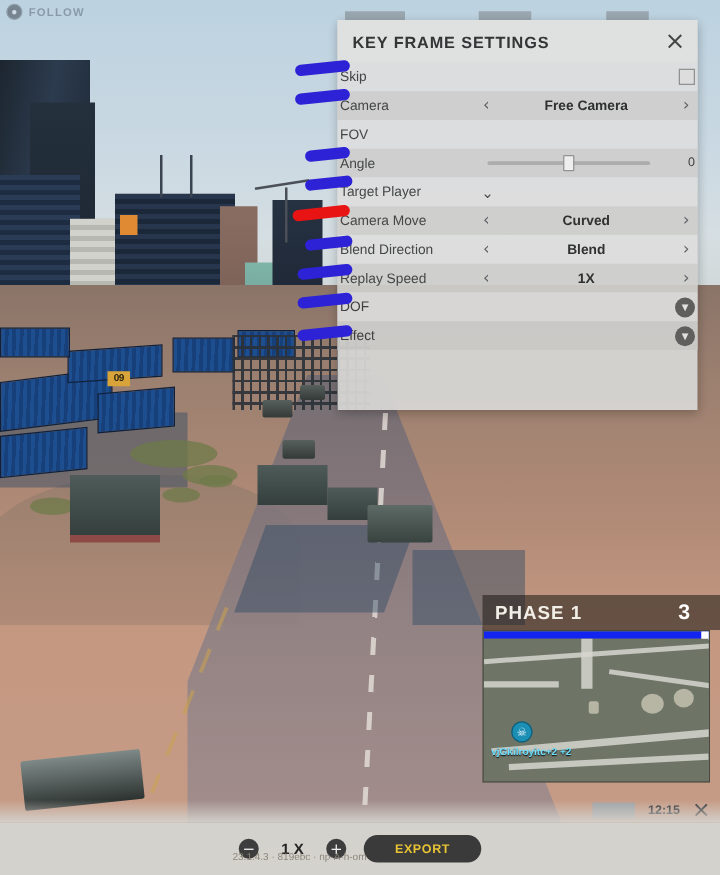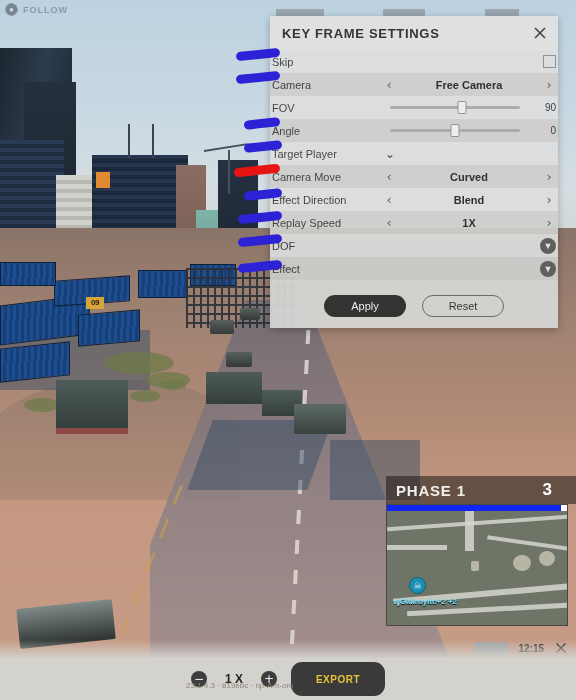--- a/index.html
+++ b/index.html
@@ -317,21 +317,21 @@
   .zoom-val {
     font-size: 12px; color: #242424; min-width: 26px; text-align: center;
     font-weight: bold;
   }
   .btn-save {
     width: 94px; height: 22px; border-radius: 11px; background: #3a3a3a;
     color: #efefef; font-size: 10px; letter-spacing: .5px;
     display: flex; align-items: center; justify-content: center; cursor: pointer;
   }
   .btn-export {
-    width: 94px; height: 34px; border-radius: 11px; background: #3a3a3a;
+    width: 94px; height: 22px; border-radius: 11px; background: #3a3a3a;
     color: #e8c335; font-size: 10px; letter-spacing: .5px; font-weight: bold;
     display: flex; align-items: center; justify-content: center;
     cursor: pointer; position: relative;
   }
   .watermark {
     position: absolute; left: 186px; bottom: 10px; width: 300px;
     font-size: 8px; color: #8a8377; white-space: nowrap;
     pointer-events: none; opacity: .95;
   }
   .bottom-fade {
@@ -437,26 +437,20 @@
         <div class="row-label">Camera</div>
         <div class="row-ctrl">
           <div class="arrow">‹</div>
           <div class="row-value">Free Camera</div>
           <div class="arrow">›</div>
         </div>
       </div>
 
       <div class="row lite">
         <div class="row-label">FOV</div>
-        <div class="slider-wrap">
-          <div class="slider-track">
-            <div class="slider-knob" style="left:55%;"></div>
-          </div>
-          <div class="slider-num">90</div>
-        </div>
       </div>
 
       <div class="row alt">
         <div class="row-label">Angle</div>
         <div class="slider-wrap">
           <div class="slider-track">
             <div class="slider-knob" style="left:50%;"></div>
           </div>
           <div class="slider-num">0</div>
         </div>
@@ -472,21 +466,21 @@
       <div class="row alt">
         <div class="row-label">Camera Move</div>
         <div class="row-ctrl">
           <div class="arrow">‹</div>
           <div class="row-value">Curved</div>
           <div class="arrow">›</div>
         </div>
       </div>
 
       <div class="row lite">
-        <div class="row-label">Effect Direction</div>
+        <div class="row-label">Blend Direction</div>
         <div class="row-ctrl">
           <div class="arrow">‹</div>
           <div class="row-value">Blend</div>
           <div class="arrow">›</div>
         </div>
       </div>
 
       <div class="row alt">
         <div class="row-label">Replay Speed</div>
         <div class="row-ctrl">
@@ -500,24 +494,20 @@
         <div class="row-label">DOF</div>
         <div class="circle-chev">▼</div>
       </div>
 
       <div class="row alt">
         <div class="row-label">Effect</div>
         <div class="circle-chev">▼</div>
       </div>
     </div>
 
-    <div class="dlg-footer">
-      <div class="btn-apply">Apply</div>
-      <div class="btn-reset">Reset</div>
-    </div>
   </div>
 
   <div class="scribble blue" style="left:236px; top:50px;  width:44px;"></div>
   <div class="scribble blue" style="left:236px; top:73px;  width:44px;"></div>
   <div class="scribble blue" style="left:244px; top:119px; width:36px;"></div>
   <div class="scribble blue" style="left:244px; top:142px; width:38px;"></div>
   <div class="scribble red" style="left:234px; top:166px; width:46px;"></div>
   <div class="scribble blue" style="left:244px; top:190px; width:38px;"></div>
   <div class="scribble blue" style="left:238px; top:213px; width:44px;"></div>
   <div class="scribble blue" style="left:238px; top:236px; width:44px;"></div>

